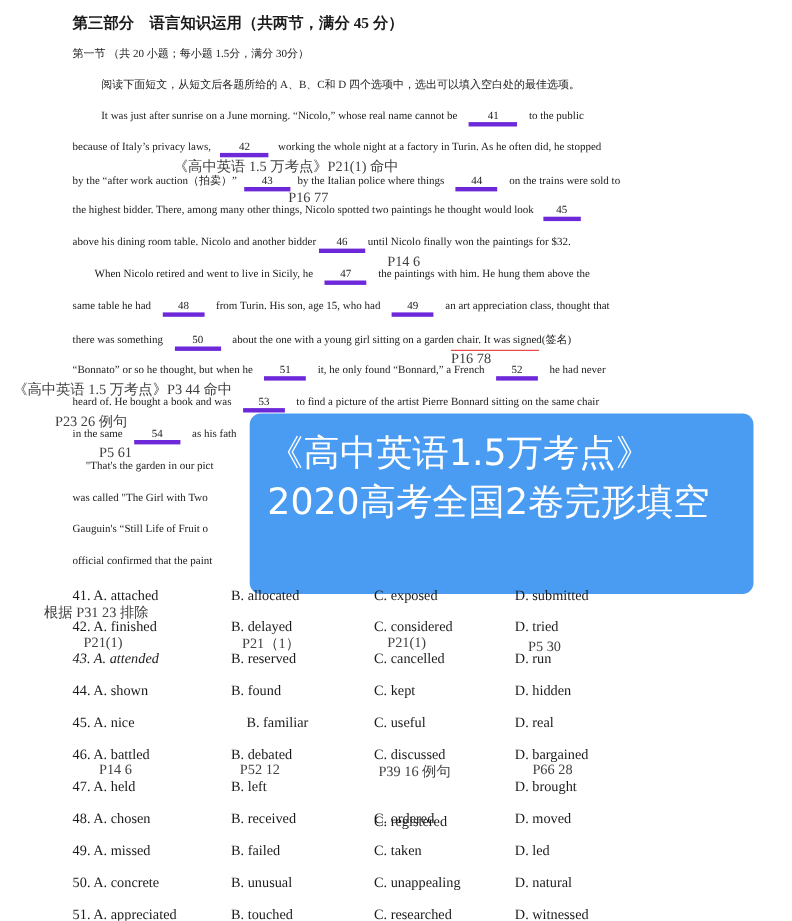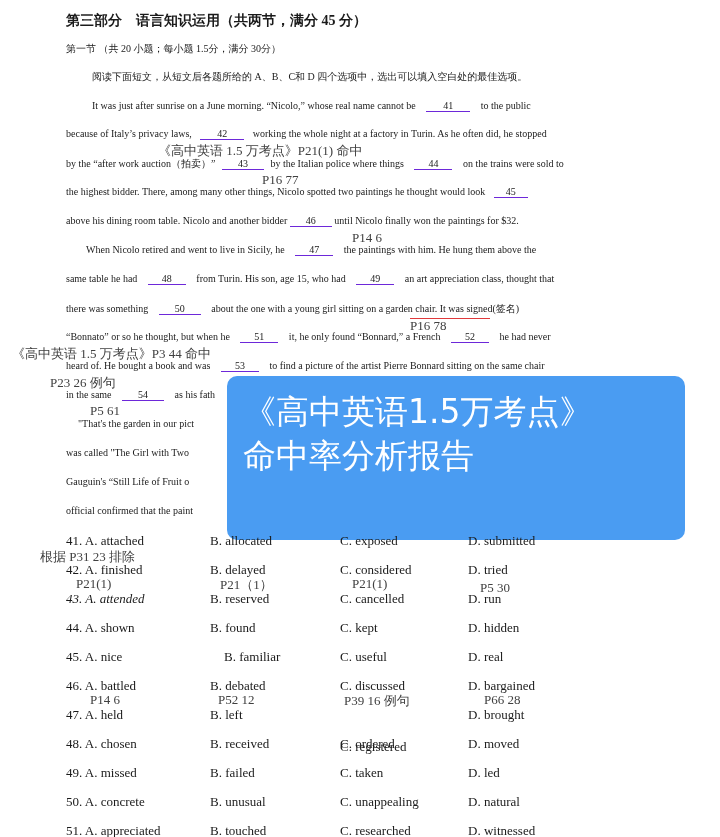--- a/index.html
+++ b/index.html
@@ -5,21 +5,21 @@
   html, body { margin: 0; padding: 0; }
   body {
     width: 720px; height: 837px; overflow: hidden;
     background: #ffffff; position: relative;
     font-family: "Liberation Serif", "DejaVu Serif", serif;
     color: #1a1a1a;
   }
   .abs { position: absolute; white-space: nowrap; }
   .h1 { font-weight: bold; font-size: 14px; }
   .t13 { font-size: 10px; }
-  .blank { display: inline-block; border-bottom: 1px solid #6d28d9; text-align: center; padding: 0 4px; }
+  .blank { display: inline-block; border-bottom: 4px solid #6d28d9; text-align: center; padding: 0 4px; }
   .red { color: #404040; font-size: 13px; }
   .redline { position: absolute; height: 1px; background: #e0393b; }
   .banner {
     position: absolute; left: 227px; top: 376px; width: 458px; height: 164px;
     background: #4a9cf2; border-radius: 10px; color: #ffffff;
     font-family: "DejaVu Sans", "Liberation Sans", sans-serif;
     font-size: 33px; line-height: 44px; padding: 14px 0 0 16px; box-sizing: border-box;
   }
   .opt { position: absolute; font-size: 13px; white-space: nowrap; }
 </style>
@@ -98,21 +98,21 @@
   <span>as his fath</span>
 </div>
 <div class="abs red" style="left:90px;top:403px;">P5 61</div>
 <div class="abs t13" style="left:78px;top:418px;">"That's the garden in our pict</div>
 <div class="abs t13" style="left:66px;top:447px;">was called "The Girl with Two</div>
 <div class="abs t13" style="left:66px;top:476px;">Gauguin's “Still Life of Fruit o</div>
 <div class="abs t13" style="left:66px;top:505px;">official confirmed that the paint</div>
 
 <div class="banner">
   <div>《高中英语1.5万考点》</div>
-  <div>命中率分析报告</div>
+  <div>2020高考全国2卷完形填空</div>
 </div>
 
 <div id="opts">
     <div class="opt" style="left: 66px; top: 533px;"></div>
     <div class="opt" style="left: 66px; top: 533px; text-align: center;">41. A. attached</div>
     <div class="opt" style="left: 210px; top: 533px;">B. allocated</div>
     <div class="opt" style="left: 340px; top: 533px;">C. exposed</div>
     <div class="opt" style="left: 468px; top: 533px;">D. submitted</div>
     <div class="opt" style="left: 66px; top: 562px;"></div>
     <div class="opt" style="left: 66px; top: 562px;">42. A. finished</div>

